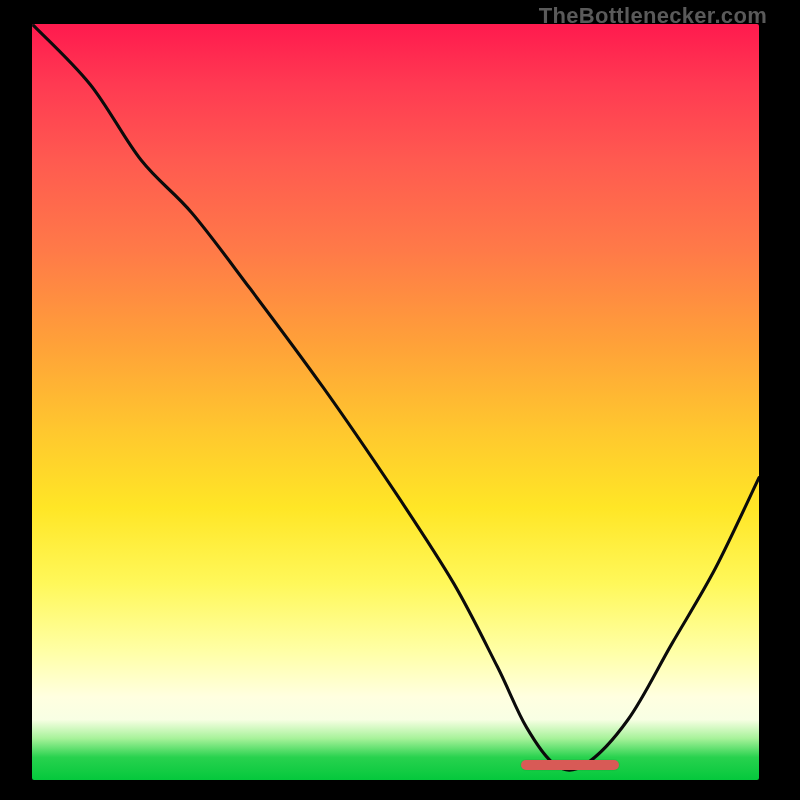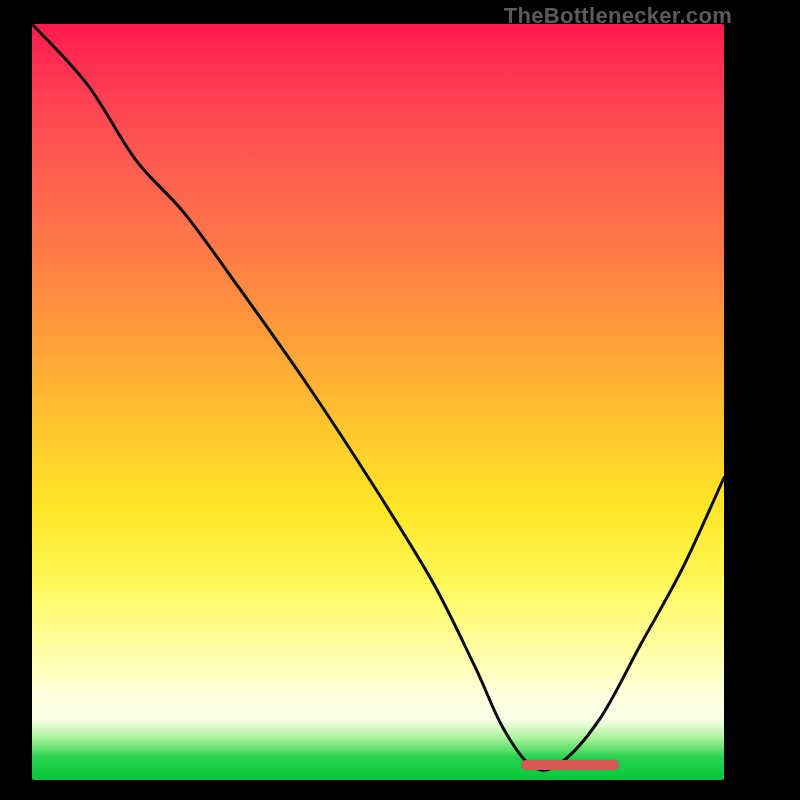--- a/index.html
+++ b/index.html
@@ -8,20 +8,21 @@
     width: 800px;
     height: 800px;
     background: #000000;
     overflow: hidden;
     font-family: Arial, Helvetica, sans-serif;
   }
   .wrap {
     position: relative;
     width: 740px;
     height: 800px;
+    padding-left: 35px;
   }
   .source-label {
     position: absolute;
     top: 3px;
     right: 8px;
     font-size: 22px;
     font-weight: 700;
     color: #5a5a5a;
     letter-spacing: 0.3px;
     z-index: 5;

